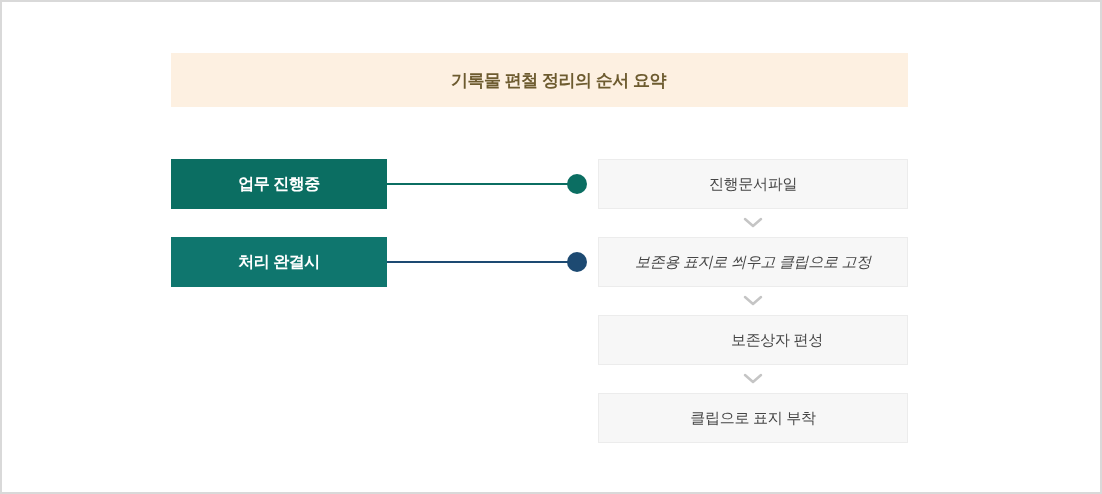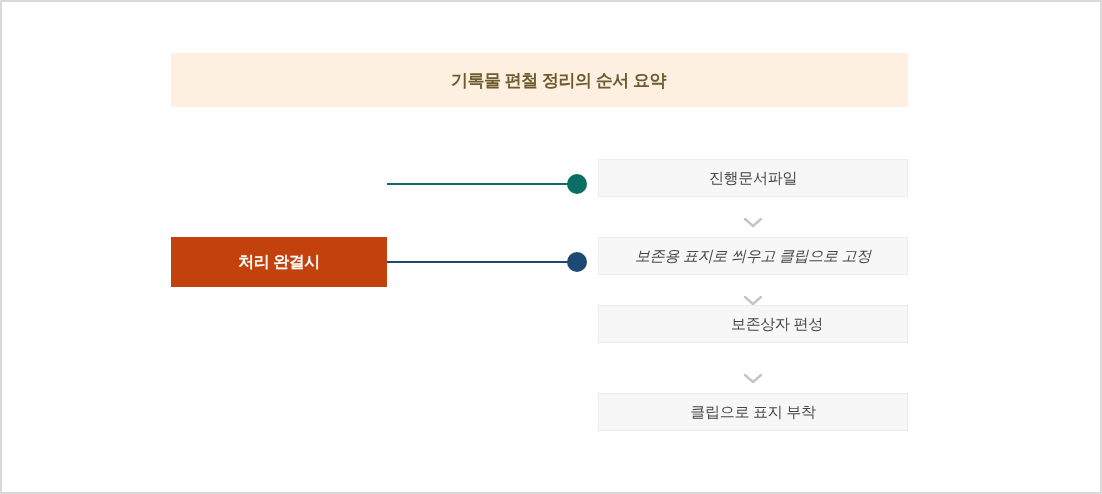--- a/index.html
+++ b/index.html
@@ -34,21 +34,21 @@
     position: absolute;
     left: 169px;
     width: 216px; height: 50px;
     display: flex; align-items: center; justify-content: center;
     color: #ffffff;
     font-size: 16px;
     font-weight: 600;
     letter-spacing: -0.5px;
   }
   .status-in-progress { top: 157px; background: #0b6e62; }
-  .status-completed  { top: 235px; background: #c2410c; }
+  .status-completed  { top: 235px; background: #0f766e; }
 
   .connector-line {
     position: absolute;
     left: 385px;
     width: 190px; height: 2px;
   }
   .connector-line.teal { top: 181px; background: #0b6e62; }
   .connector-line.navy { top: 259px; background: #1d4a72; }
 
   .connector-dot {
@@ -56,31 +56,31 @@
     left: 565px;
     width: 20px; height: 20px;
     border-radius: 50%;
   }
   .connector-dot.teal { top: 172px; background: #0b6e62; }
   .connector-dot.navy { top: 250px; background: #1d4a72; }
 
   .step-box {
     position: absolute;
     left: 596px;
-    width: 310px; height: 38px;
+    width: 310px; height: 50px;
     background: #f7f7f7;
     border: 1px solid #ececec;
     display: flex; align-items: center; justify-content: center;
     font-size: 15px;
     color: #454545;
     letter-spacing: -0.3px;
   }
   .step-1 { top: 157px; }
   .step-2 { top: 235px; font-style: italic; }
-  .step-3 { top: 303px; padding-left: 48px; }
+  .step-3 { top: 313px; padding-left: 48px; }
   .step-4 { top: 391px; }
 
   .chevron {
     position: absolute;
     left: 741px;
     width: 20px; height: 12px;
     display: flex; align-items: center; justify-content: center;
   }
   .chevron-1 { top: 215px; }
   .chevron-2 { top: 293px; }
@@ -88,20 +88,23 @@
 </style>
 </head>
 <body>
 
 <div class="page">
 
   <div class="title-bar">
     <span class="title-text">기록물 편철 정리의 순서 요약</span>
   </div>
 
+  <div class="status-box status-in-progress">
+    <span>업무 진행중</span>
+  </div>
   <div class="connector-line teal"></div>
   <div class="connector-dot teal"></div>
 
   <div class="status-box status-completed">
     <span>처리 완결시</span>
   </div>
   <div class="connector-line navy"></div>
   <div class="connector-dot navy"></div>
 
   <div class="step-box step-1">

